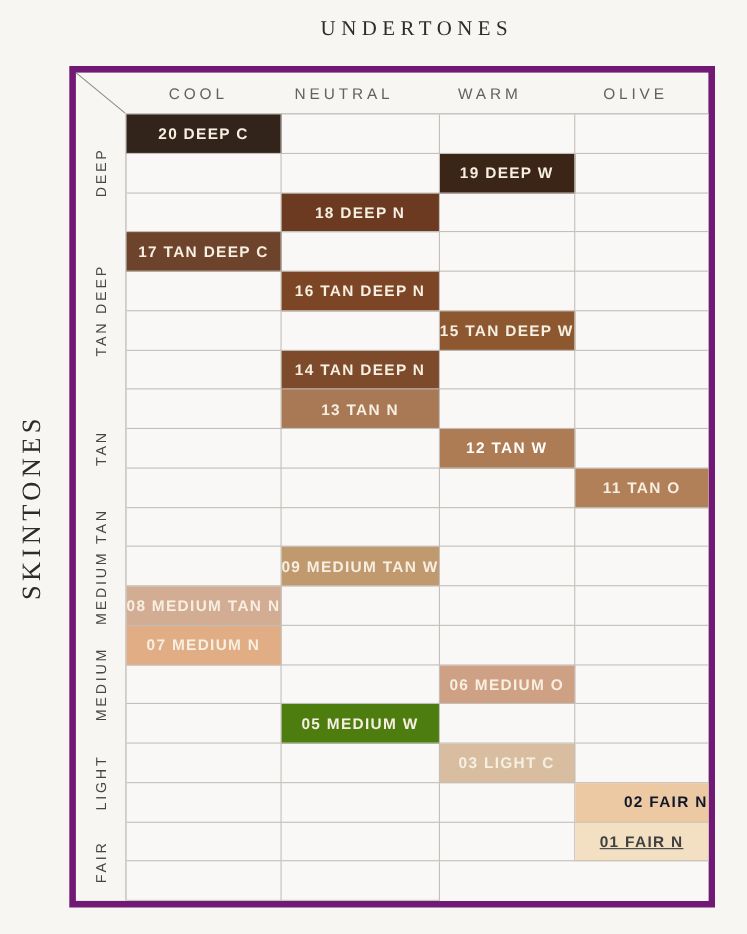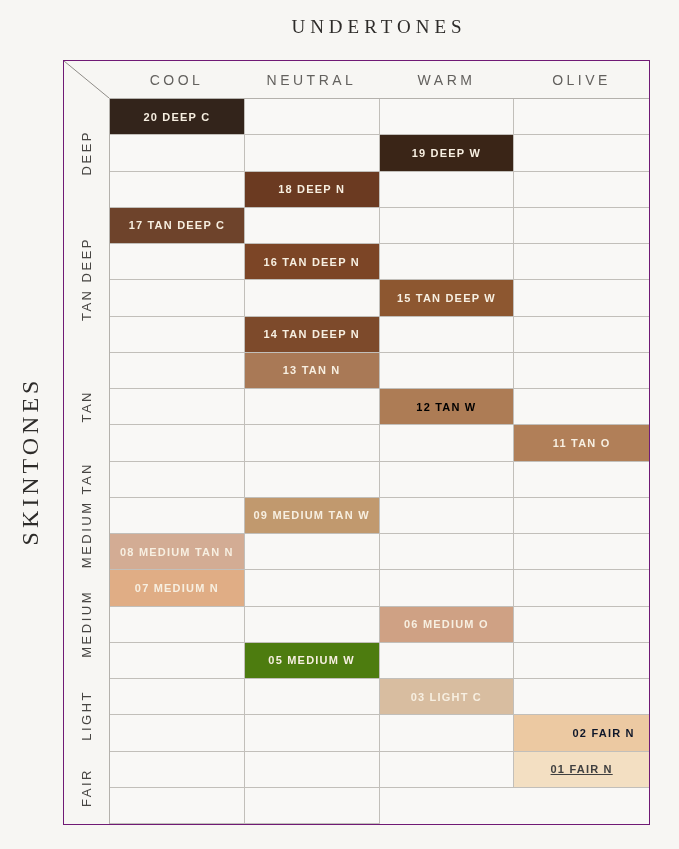--- a/index.html
+++ b/index.html
@@ -26,21 +26,21 @@
     white-space: nowrap;
     font-family: "Liberation Serif", serif;
     font-size: 24px;
     letter-spacing: 4px;
     color: #2e2c2a;
   }
   .chart-box {
     position: absolute;
     left: 63px; top: 60px;
     width: 587px; height: 765px;
-    border: 1px solid #701a75;
+    border: 6px solid #701a75;
     box-sizing: border-box;
   }
   .header-row {
     position: absolute;
     left: 0; top: 0; right: 0;
     height: 37px;
     display: flex;
   }
   .corner {
     width: 45px; height: 37px;
@@ -85,21 +85,21 @@
     box-sizing: border-box;
   }
   .cell {
     border-right: 1px solid #c2bfba;
     border-bottom: 1px solid #c2bfba;
     box-sizing: border-box;
     display: flex; align-items: center; justify-content: center;
   }
   .cell:nth-child(4n) { border-right: none; }
   .cell.filled {
-    font-size: 11px;
+    font-size: 14px;
     font-weight: bold;
     letter-spacing: 1.2px;
     white-space: nowrap;
   }
 </style>
 </head>
 <body>
 
 <div class="page-title">UNDERTONES</div>
 <div class="side-title">SKINTONES</div>
@@ -170,21 +170,21 @@
       <div class="cell"></div>
       <div class="cell filled" style="background: rgb(125, 74, 43); color: rgb(247, 239, 225);">14 TAN DEEP N</div>
       <div class="cell"></div>
       <div class="cell"></div>
       <div class="cell"></div>
       <div class="cell filled" style="background: rgb(169, 121, 86); color: rgb(247, 239, 225);">13 TAN N</div>
       <div class="cell"></div>
       <div class="cell"></div>
       <div class="cell"></div>
       <div class="cell"></div>
-      <div class="cell filled" style="background: rgb(173, 124, 85); color: #000000;">12 TAN W</div>
+      <div class="cell filled" style="background: rgb(173, 124, 85); color: #ffffff;">12 TAN W</div>
       <div class="cell"></div>
       <div class="cell"></div>
       <div class="cell"></div>
       <div class="cell"></div>
       <div class="cell filled" style="background: rgb(177, 127, 88); color: rgb(247, 239, 225);">11 TAN O</div>
       <div class="cell"></div>
       <div class="cell"></div>
       <div class="cell"></div>
       <div class="cell"></div>
       <div class="cell"></div>

